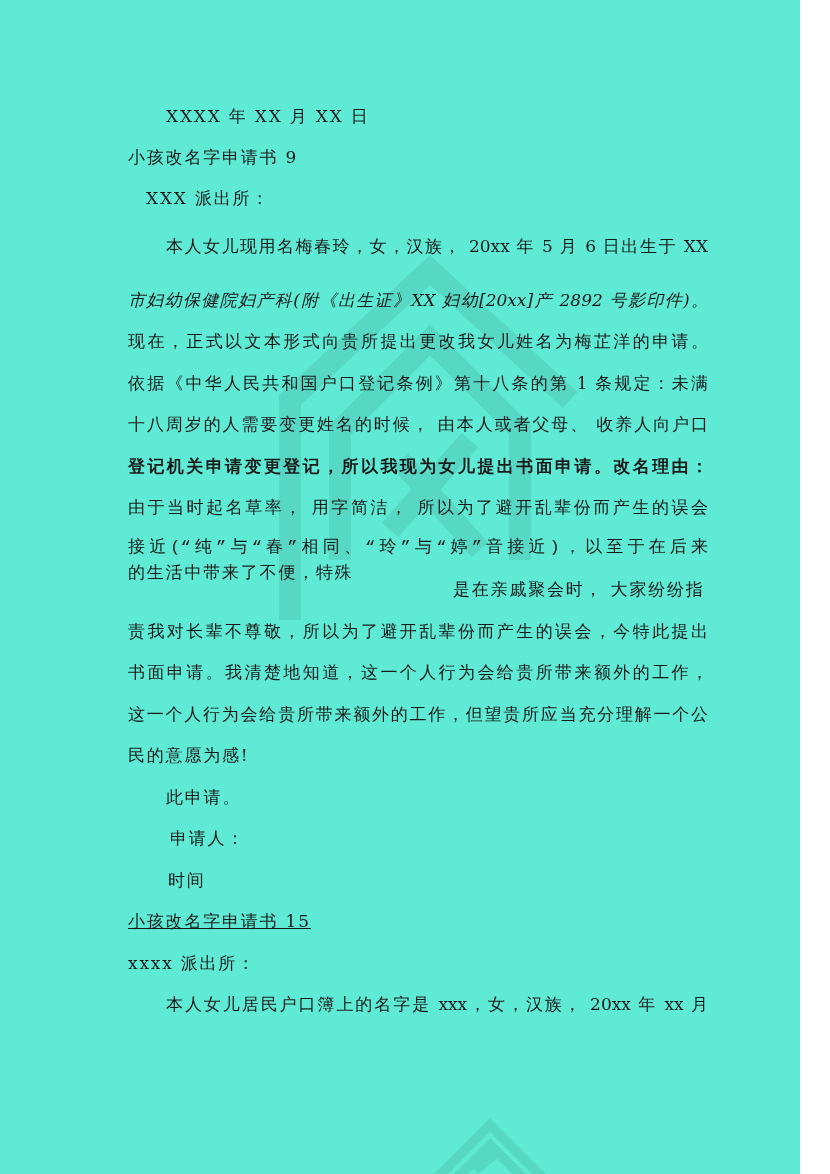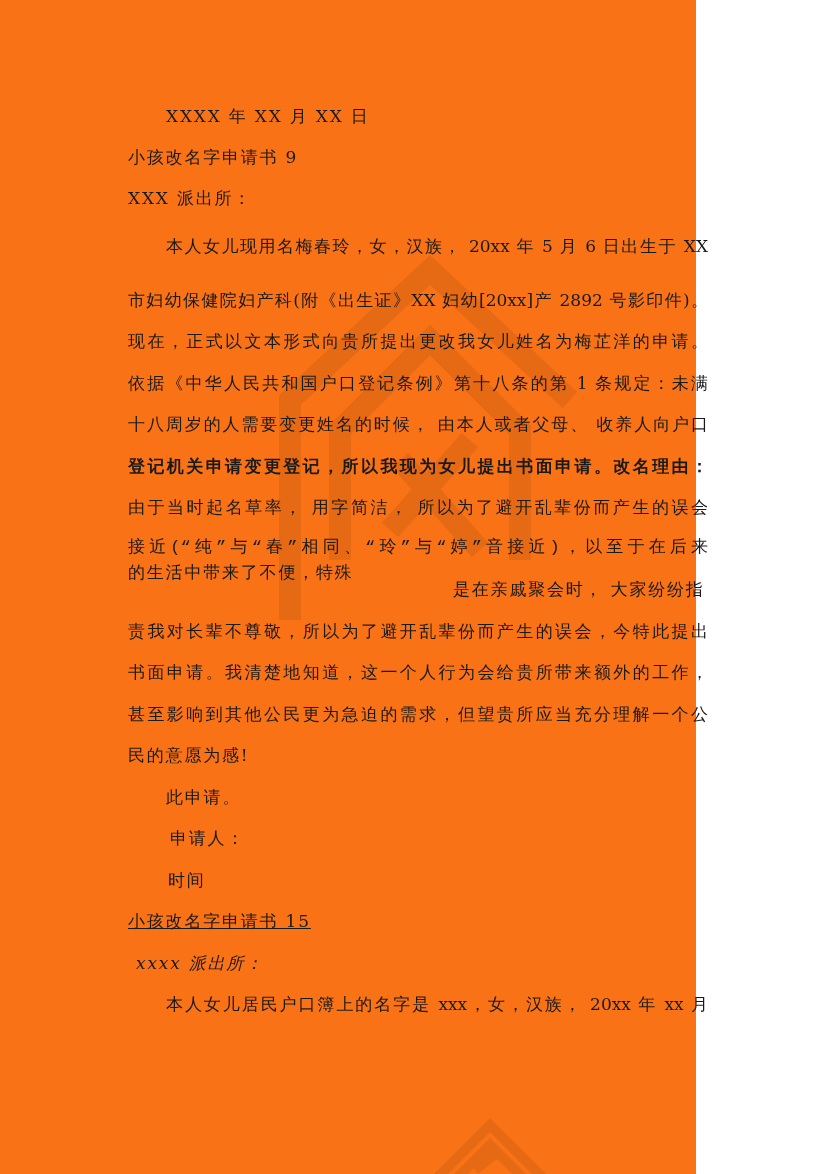--- a/index.html
+++ b/index.html
@@ -11,22 +11,22 @@
     width: 830px;
     height: 1174px;
     position: relative;
     overflow: hidden;
     font-family: "DejaVu Serif", "Liberation Serif", serif;
     color: #1a1a1a;
   }
   .page {
     position: absolute;
     left: 0; top: 0;
-    width: 696px; height: 1174px;
-    background: #f97316;
+    width: 800px; height: 1174px;
+    background: #5eead4;
   }
   .watermark {
     position: absolute;
     pointer-events: none;
     opacity: 0.07;
   }
   .content {
     position: absolute;
     left: 128px;
     top: 104px;
@@ -65,38 +65,38 @@
     <g fill="none" stroke="#000" stroke-width="10">
       <path d="M10 70 L70 10 L130 70"></path>
       <path d="M30 70 L70 30 L110 70"></path>
       <path d="M55 55 L80 35"></path>
     </g>
   </svg>
 
   <div class="content">
     <div class="line" style="left:38px; top:0px;">XXXX 年 XX 月 XX 日</div>
     <div class="line" style="left:0px; top:41px;">小孩改名字申请书 9</div>
-    <div class="line" style="left:0px; top:82px;">XXX 派出所：</div>
+    <div class="line" style="left:18px; top:82px;">XXX 派出所：</div>
 
     <div class="line justify" style="left:38px; top:130px; width:542px;">本人女儿现用名梅春玲，女，汉族，  20xx 年 5 月 6 日出生于 XX</div>
-    <div class="line justify" style="top:184px;">市妇幼保健院妇产科(附《出生证》XX 妇幼[20xx]产 2892 号影印件)。</div>
+    <div class="line justify" style="top:184px;font-style:italic;">市妇幼保健院妇产科(附《出生证》XX 妇幼[20xx]产 2892 号影印件)。</div>
     <div class="line justify" style="top:225px;">现在，正式以文本形式向贵所提出更改我女儿姓名为梅芷洋的申请。</div>
     <div class="line justify" style="top:267px;">依据《中华人民共和国户口登记条例》第十八条的第 1 条规定：未满</div>
     <div class="line justify" style="top:308px;">十八周岁的人需要变更姓名的时候，  由本人或者父母、 收养人向户口</div>
     <div class="line justify" style="top:350px;font-weight:bold;">登记机关申请变更登记，所以我现为女儿提出书面申请。改名理由：</div>
     <div class="line justify" style="top:391px;">由于当时起名草率，  用字简洁，  所以为了避开乱辈份而产生的误会</div>
     <div class="line justify" style="top:432px;font-family:Liberation Mono, monospace;">接近(“纯”与“春”相同、“玲”与“婷”音接近)，以至于在后来</div>
     <div class="line" style="left:0px; top:456px;">的生活中带来了不便，特殊</div>
     <div class="line" style="left:325px; top:473px;">是在亲戚聚会时，  大家纷纷指</div>
     <div class="line justify" style="top:515px;">责我对长辈不尊敬，所以为了避开乱辈份而产生的误会，今特此提出</div>
     <div class="line justify" style="top:556px;">书面申请。我清楚地知道，这一个人行为会给贵所带来额外的工作，</div>
-    <div class="line justify" style="top:598px;">甚至影响到其他公民更为急迫的需求，但望贵所应当充分理解一个公</div>
+    <div class="line justify" style="top:598px;">这一个人行为会给贵所带来额外的工作，但望贵所应当充分理解一个公</div>
     <div class="line" style="left:0px; top:639px;">民的意愿为感!</div>
 
     <div class="line" style="left:38px; top:681px;">此申请。</div>
     <div class="line" style="left:42px; top:722px;">申请人：</div>
     <div class="line" style="left:40px; top:764px;">时间</div>
 
     <div class="line" style="left:0px; top:805px;text-decoration:underline;">小孩改名字申请书 15</div>
-    <div class="line" style="left:8px; top:847px;font-style:italic;">xxxx 派出所：</div>
+    <div class="line" style="left:0px; top:847px;">xxxx 派出所：</div>
     <div class="line justify" style="left:38px; top:888px; width:542px;">本人女儿居民户口簿上的名字是 xxx，女，汉族，  20xx 年 xx 月</div>
   </div>
 </div>
 
 </body></html>

